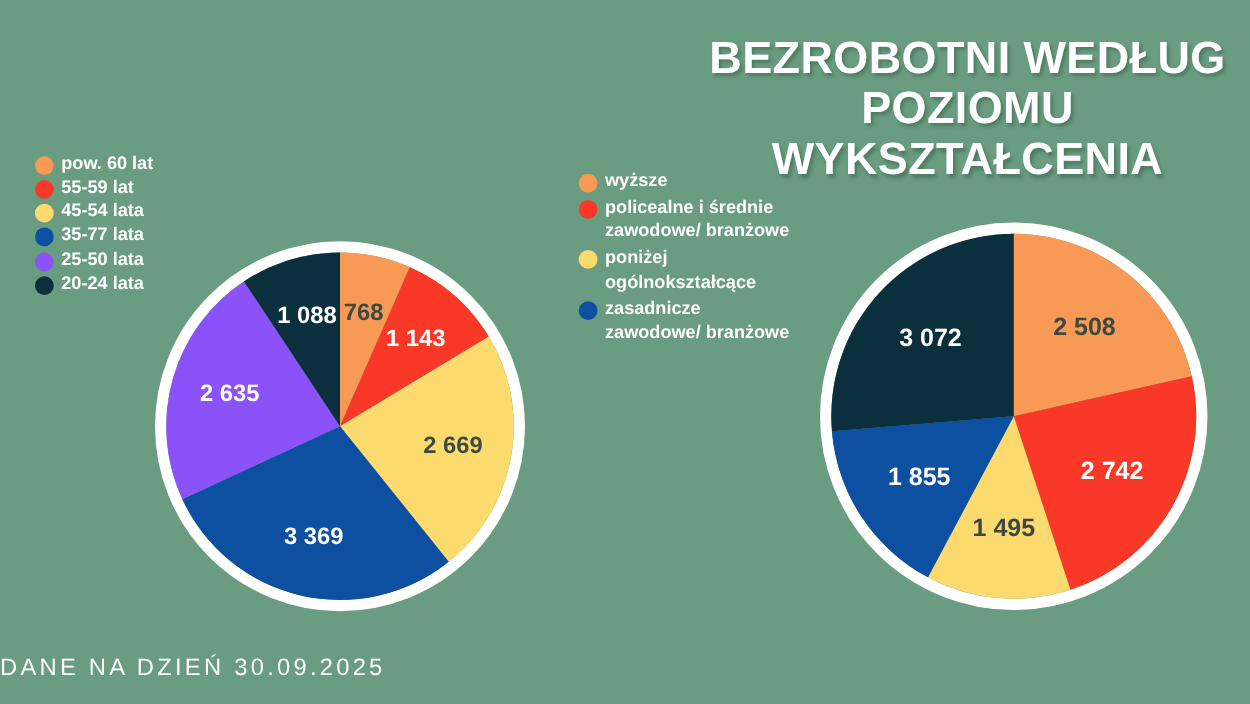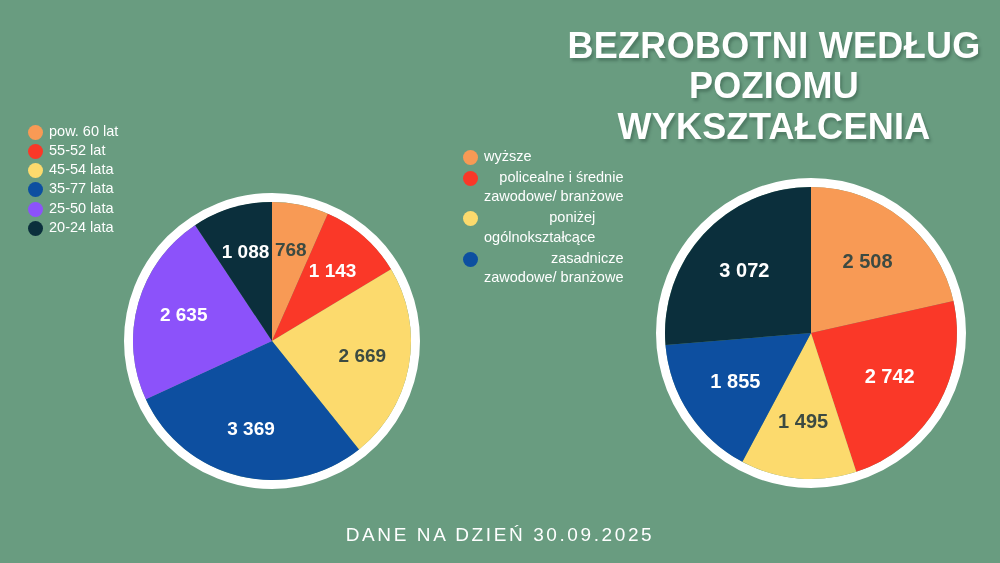--- a/index.html
+++ b/index.html
@@ -26,25 +26,26 @@
     font-size:27px;
   }
   #title-right{
     left:534px;top:26px;width:480px;
     font-size:36px;
   }
 
   
   .legend{position:absolute;}
   #legend-left{left:28px;top:122px;}
-  #legend-right{left:463px;top:147px;text-align:right;}
+  #legend-right{left:463px;top:136px;}
 
   .legend-item{
     display:flex;align-items:flex-start;
     margin-bottom:2px;
+    font-weight:bold;
   }
   #legend-left .legend-item{margin-bottom:0px;}
   .dot{
     width:15px;height:15px;border-radius:50%;
     flex:0 0 15px;margin-top:3px;margin-right:6px;
   }
   .legend-label{
     color:#ffffff;
     font-size:14.5px;
     line-height:1.32;
@@ -58,21 +59,20 @@
   .slice-label{
     font-weight:bold;
     font-family:"Liberation Sans", sans-serif;
     text-anchor:middle;
     dominant-baseline:middle;
   }
 
   
   #footer{
     position:absolute;left:0;right:0;top:524px;
-    text-align:center;
     color:#ffffff;
     font-size:19px;
     letter-spacing:2.6px;
   }
 </style>
 </head>
 <body>
 
 <div class="stage">
 
@@ -80,21 +80,21 @@
   <div class="title" id="title-right" style="white-space:pre-line;">BEZROBOTNI WEDŁUG
 POZIOMU WYKSZTAŁCENIA</div>
 
   <div class="legend" id="legend-left">
       <div class="legend-item">
         <span class="dot" style="background: rgb(248, 154, 85);"></span>
         <span class="legend-label">pow. 60 lat</span>
       </div>
       <div class="legend-item">
         <span class="dot" style="background: rgb(250, 56, 40);"></span>
-        <span class="legend-label">55-52 lat</span>
+        <span class="legend-label">55-59 lat</span>
       </div>
       <div class="legend-item">
         <span class="dot" style="background: rgb(252, 218, 109);"></span>
         <span class="legend-label">45-54 lata</span>
       </div>
       <div class="legend-item">
         <span class="dot" style="background: rgb(13, 79, 160);"></span>
         <span class="legend-label">35-77 lata</span>
       </div>
       <div class="legend-item">

